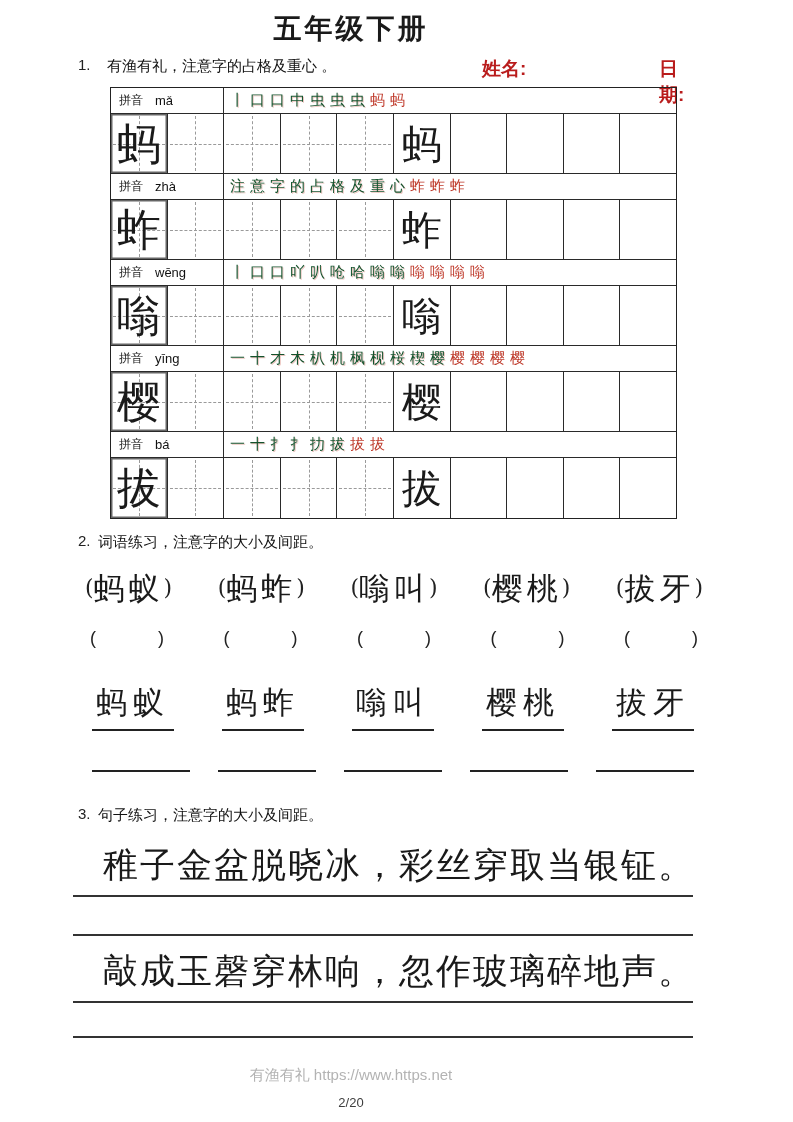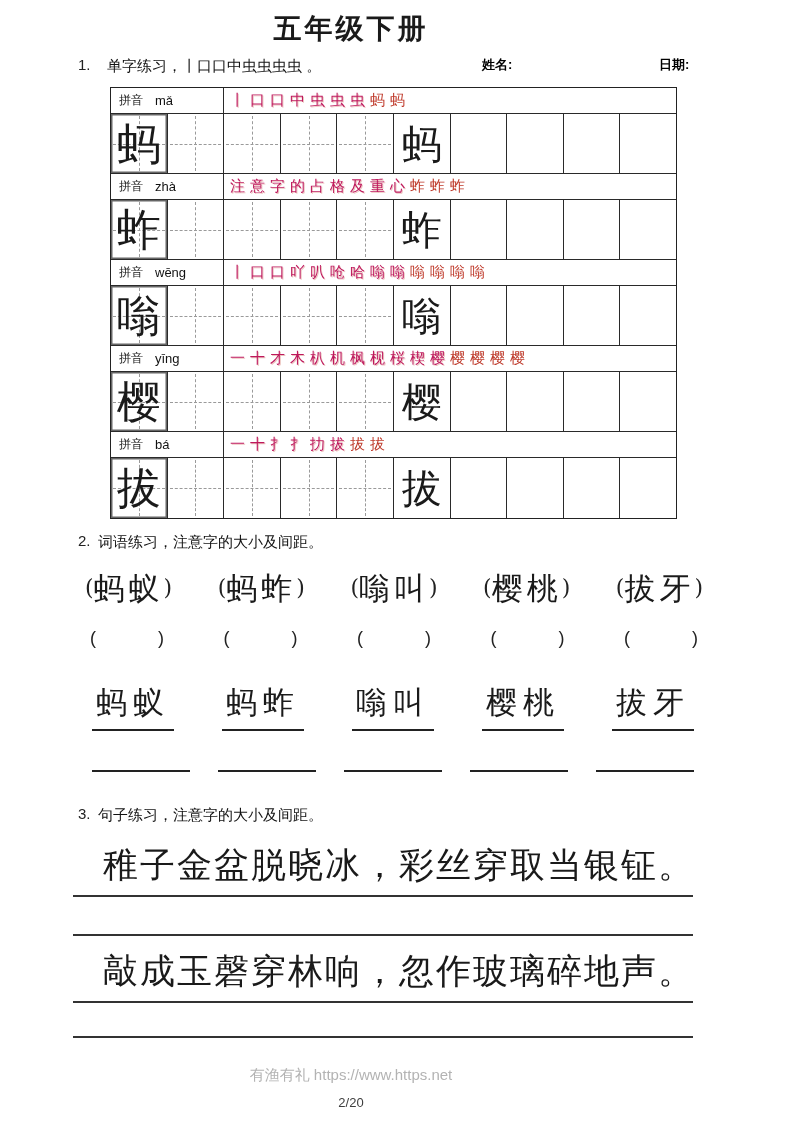--- a/index.html
+++ b/index.html
@@ -5,35 +5,35 @@
   html,body{margin:0;padding:0;background:#fff;}
   .page{position:relative;width:702px;height:1122px;background:#fff;overflow:hidden;
         font-family:"Liberation Sans",sans-serif;color:#1a1a1a;}
   .abs{position:absolute;}
 
   
   .title{top:10px;left:0;width:100%;text-align:center;font-size:28px;font-weight:700;
          letter-spacing:3px;}
   .sec-head{font-size:15px;color:#111;}
   .sec-num{font-size:15px;color:#222;}
-  .nd-label{font-size:13px;font-weight:600;color:#000000;}
+  .nd-label{font-size:19px;font-weight:600;color:#b91c1c;}
 
   
   .table{top:87px;left:110px;width:567px;border:1.5px solid #222;box-sizing:border-box;}
   .prow,.crow{display:flex;box-sizing:border-box;text-align:right;}
   .prow{height:26px;border-bottom:1px solid #2a2a2a;align-items:center;}
   .crow{height:60px;border-bottom:1px solid #2a2a2a;}
   .table > div:last-child{border-bottom:none;}
   .pycell{flex:0 0 20%;height:100%;display:flex;align-items:center;gap:12px;
           border-right:1px solid #2a2a2a;box-sizing:border-box;padding-left:8px;}
   .pylabel{font-size:12px;color:#222;}
   .pyval{font-size:13px;color:#111;}
   .strokecell{flex:1;display:flex;align-items:center;padding-left:6px;overflow:hidden;
               white-space:nowrap;}
-  .sb{font-size:15px;letter-spacing:5px;color:#be185d;
+  .sb{font-size:15px;letter-spacing:5px;color:#14532d;
       text-shadow:1px 1px 0 rgba(191,58,43,.30);}
   .sr{font-size:15px;letter-spacing:5px;color:#bf3a2b;}
   .cell{flex:1 1 0;position:relative;border-right:1px solid #2a2a2a;box-sizing:border-box;
         display:flex;align-items:center;justify-content:center;}
   .crow .cell:last-child{border-right:none;}
   .cell.guided::before{content:"";position:absolute;left:50%;top:2px;bottom:2px;
         border-left:1px dashed #9a9a9a;}
   .cell.guided::after{content:"";position:absolute;top:50%;left:2px;right:2px;
         border-top:1px dashed #9a9a9a;}
   .cell.model{box-shadow:inset 0 0 0 1.5px #666;}
@@ -64,21 +64,21 @@
   .pagenum{left:0;width:100%;text-align:center;color:#3d3d3d;font-size:13px;}
 </style>
 </head>
 <body>
 
 <div class="page">
 
   <div class="abs title">五年级下册</div>
 
   <span class="abs sec-num" style="top:56px;left:78px;">1.</span>
-  <span class="abs sec-head" style="top:57px;left:107px;">单字练习，丨口口中虫虫虫虫 。</span>
+  <span class="abs sec-head" style="top:57px;left:107px;">有渔有礼，注意字的占格及重心 。</span>
   <span class="abs nd-label" style="top:56px;left:482px;">姓名:</span>
   <span class="abs nd-label" style="top:56px;left:611px;margin-left:48px;">日期:</span>
 
   <div class="abs table">
 
     <div class="prow">
       <div class="pycell">
         <span class="pylabel">拼音</span>
         <span class="pyval">mǎ</span>
       </div>

